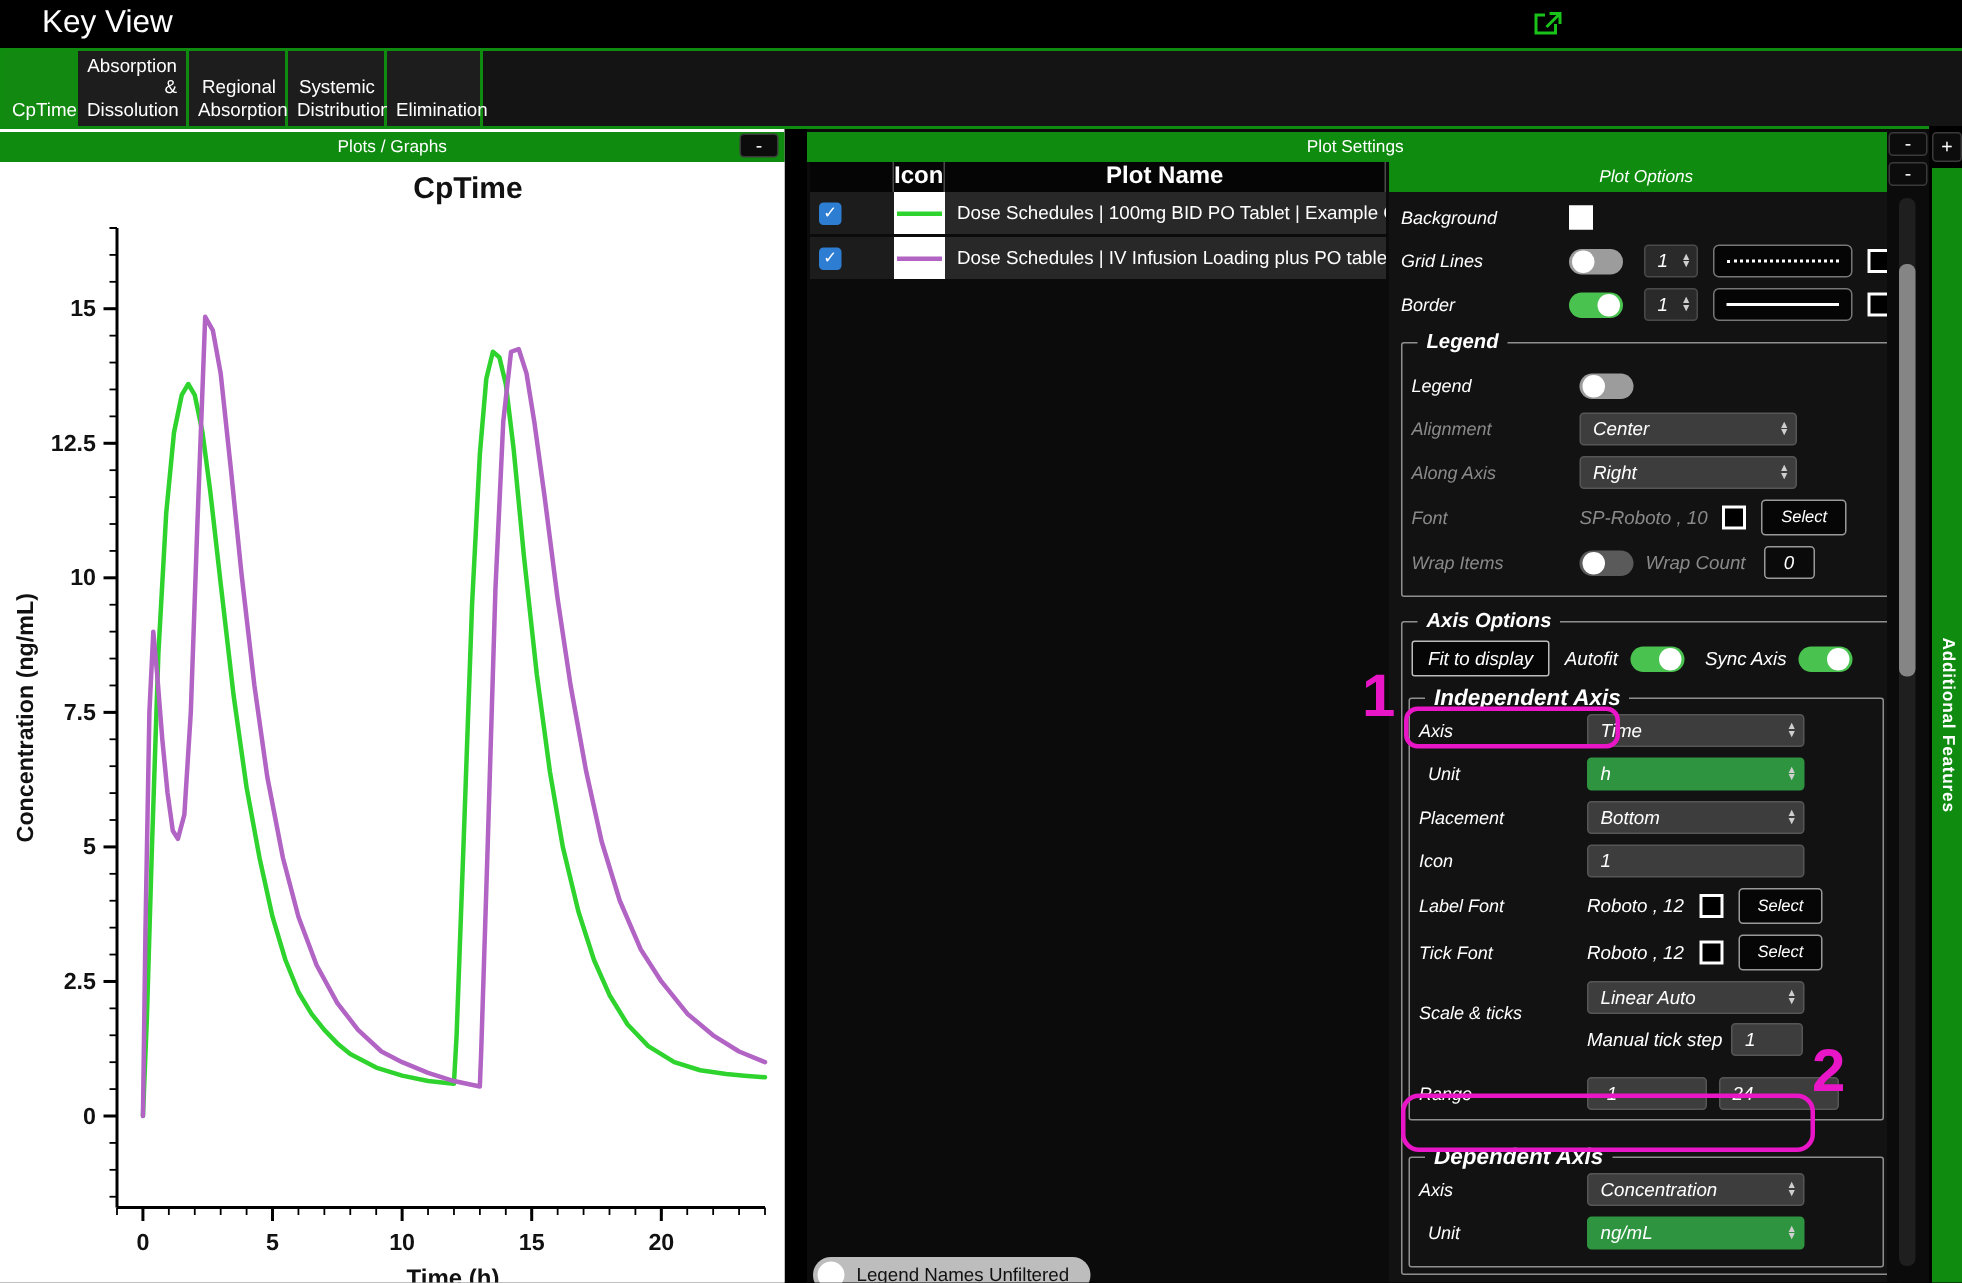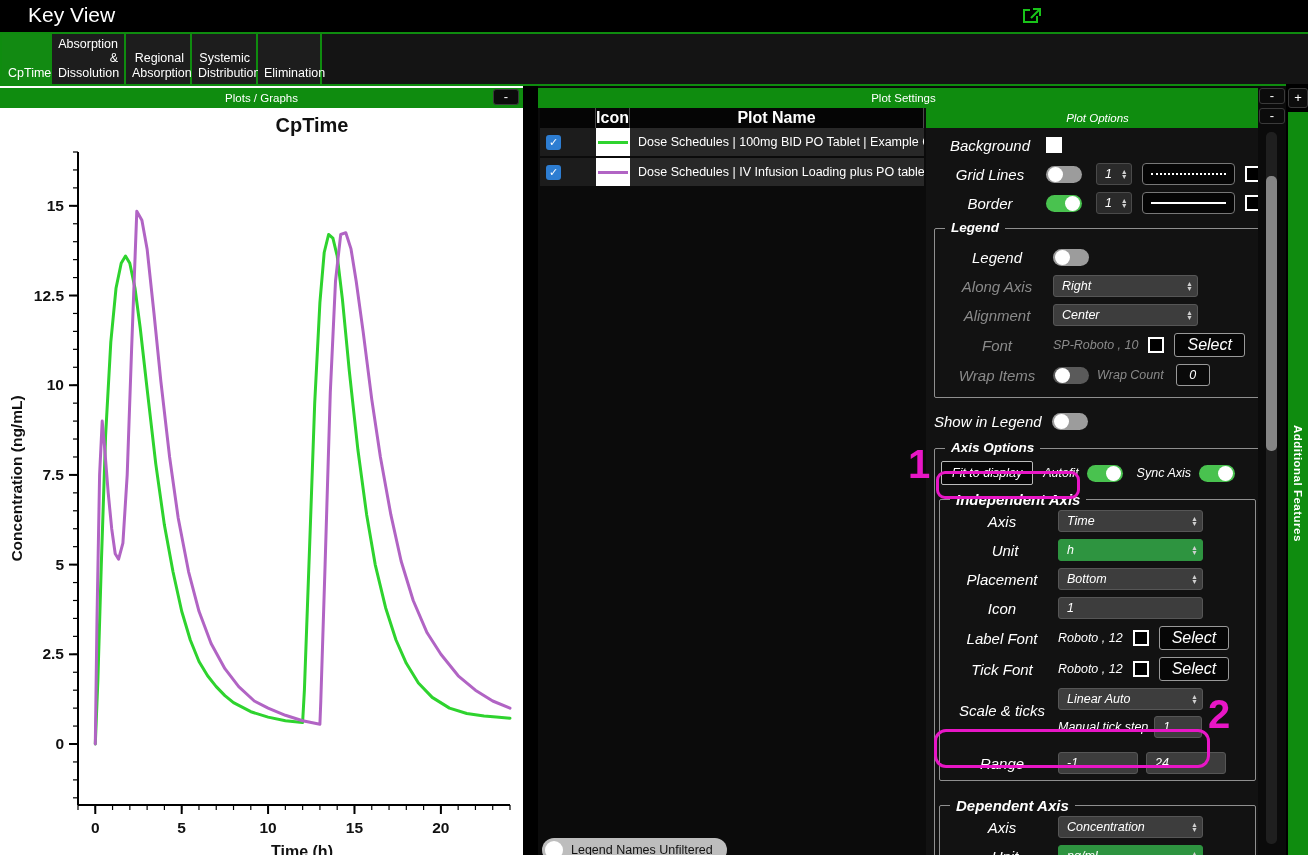--- a/index.html
+++ b/index.html
@@ -54,21 +54,21 @@
                  display:flex; align-items:center; padding:0 14px 0 3px; cursor:pointer; }
   #legend-pill .knob { width:18px; height:18px; background:#fff; border-radius:50%; margin-right:8px; }
   #legend-pill .ptext { color:#111; font-size:12.5px; }
 
   
   #options-panel { position:absolute; left:388px; top:22px; width:343px; height:747px; background:#121212; overflow:hidden;font-style:italic; }
   #options-panel .phead { width:343px; }
   #options-body { padding:2px 6px 0 6px; }
 
   .row { display:flex; align-items:center; margin:7px 2px; min-height:22px; }
-  .lbl { width:112px; font-size:15px; color:#fff; flex:0 0 auto;text-align:center; }
+  .lbl { width:112px; font-size:12px; color:#fff; flex:0 0 auto; }
   .lbl.dim { color:#8a8a8a; }
   .dd { width:145px; height:22px; background:#3d3d3d; border:1px solid #565656; border-radius:3px;
         display:flex; align-items:center; padding:0 4px 0 8px; font-size:12.5px; color:#fff; cursor:pointer; }
   .dd .ddtxt { flex:1; }
   .dd.green { background:#2e9440; border-color:#2e9440; }
   .arrows { display:flex; flex-direction:column; line-height:5px; font-size:7px; color:#cfcfcf; }
   .input { height:22px; background:#3d3d3d; border:1px solid #565656; border-radius:3px;
            font-size:12.5px; color:#fff; display:flex; align-items:center; padding-left:8px; }
   .toggle { width:36px; height:17px; border-radius:9px; background:#9c9c9c; position:relative; cursor:pointer; flex:0 0 auto; }
   .toggle .tknob { position:absolute; top:1px; left:2px; width:15px; height:15px; border-radius:50%; background:#fff; }
@@ -78,21 +78,21 @@
   .spin { width:40px; height:22px; background:#2a2a2a; border:1px solid #4a4a4a; border-radius:3px;
           display:flex; align-items:center; font-size:12.5px; padding-left:8px; margin-left:14px; }
   .spin .arrows { margin-left:auto; margin-right:3px; }
   .linebox { width:106px; height:22px; background:#050505; border:1px solid #777; border-radius:4px;
              display:flex; align-items:center; margin-left:10px; padding:0 8px; }
   .linebox .prev { width:100%; border-top:2px solid #fff; }
   .linebox .prev.dot { border-top:2px dotted #fff; }
   .swatch { width:16px; height:16px; border:2px solid #fff; background:#000; margin-left:10px; flex:0 0 auto; cursor:pointer; }
   .swatch.white { background:#fff; border-color:#fff; }
   .selectbtn { margin-left:10px; height:24px; background:#060606; border:1px solid #999; border-radius:3px;
-               color:#fff; font-size:16px; padding:4px 12px; display:flex; align-items:center; cursor:pointer; }
+               color:#fff; font-size:11px; padding:4px 12px; display:flex; align-items:center; cursor:pointer; }
   .fontval { font-size:12.5px; color:#fff; }
   .fontval.dim { color:#8a8a8a; }
 
   .fieldset { border:1px solid #8f8f8f; border-radius:2px; margin:14px 2px 8px 2px; padding:10px 4px 4px 4px; position:relative; }
   .fieldset > .ftitle { position:absolute; top:-9px; left:10px; background:#121212; padding:0 6px;
                         font-size:13.5px; font-weight:bold; color:#fff; }
 
   .btn-dark { height:24px; background:#060606; border:1px solid #bbb; border-radius:2px; color:#fff;
               font-size:12.5px; padding:0 10px; display:flex; align-items:center; cursor:pointer; }
 
@@ -332,55 +332,49 @@
 
       <div class="fieldset">
         <div class="ftitle">Legend</div>
         <div class="row">
           <div class="lbl">Legend</div>
           <div class="toggle">
               <div class="tknob"></div>
             </div>
         </div>
         <div class="row">
+          <div class="lbl dim">Alignment</div>
+          <div class="dd">
+            <span class="ddtxt">Center</span>
+              <span class="arrows">▲<br>▼</span>
+          </div>
+        </div>
+        <div class="row">
           <div class="lbl dim">Along Axis</div>
           <div class="dd">
             <span class="ddtxt">Right</span>
-              <span class="arrows">▲<br>▼</span>
-          </div>
-        </div>
-        <div class="row">
-          <div class="lbl dim">Alignment</div>
-          <div class="dd">
-            <span class="ddtxt">Center</span>
               <span class="arrows">▲<br>▼</span>
           </div>
         </div>
         <div class="row">
           <div class="lbl dim">Font</div>
           <div class="fontval dim">SP-Roboto , 10</div>
           <div class="swatch"></div>
           <div class="selectbtn">Select</div>
         </div>
         <div class="row">
           <div class="lbl dim">Wrap Items</div>
           <div class="toggle dis">
               <div class="tknob"></div>
             </div>
           <div class="fontval dim" style="margin-left:8px">Wrap Count</div>
           <div class="input" style="width:34px; margin-left:12px; background:#0a0a0a; border-color:#999; justify-content:center; padding-left:0">0</div>
         </div>
       </div>
 
-      <div class="row" style="margin-top:12px">
-        <div class="lbl" style="width:auto; margin-right:10px">Show in Legend</div>
-        <div class="toggle">
-            <div class="tknob"></div>
-          </div>
-      </div>
 
       <div class="fieldset" style="margin-top:16px">
         <div class="ftitle">Axis Options</div>
 
         <div class="row" style="margin-top:2px">
           <div class="btn-dark">Fit to display</div>
           <div class="fontval" style="margin-left:10px">Autofit</div>
           <div class="toggle on" style="margin-left:8px">
               <div class="tknob"></div>
             </div>

